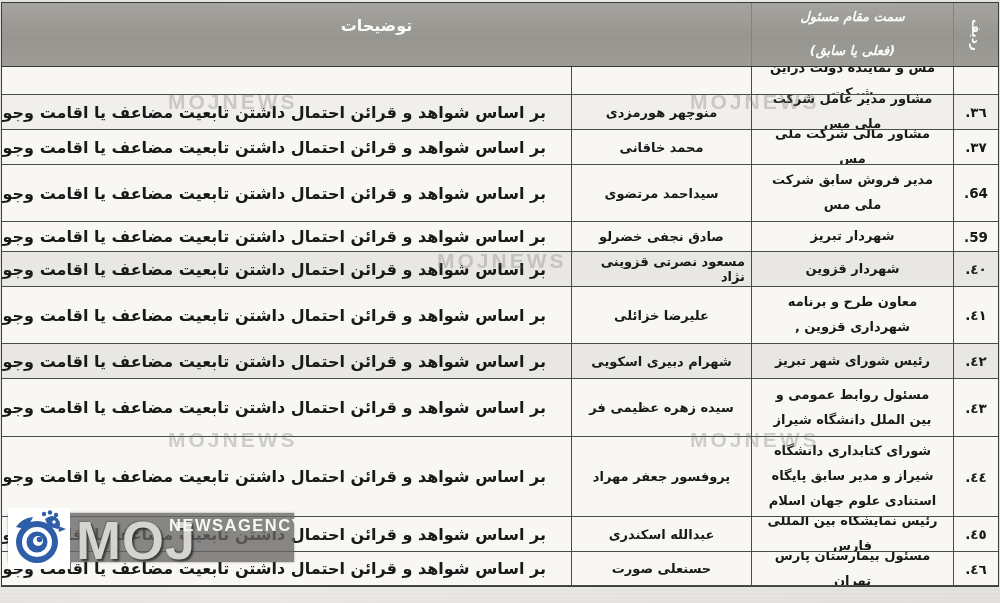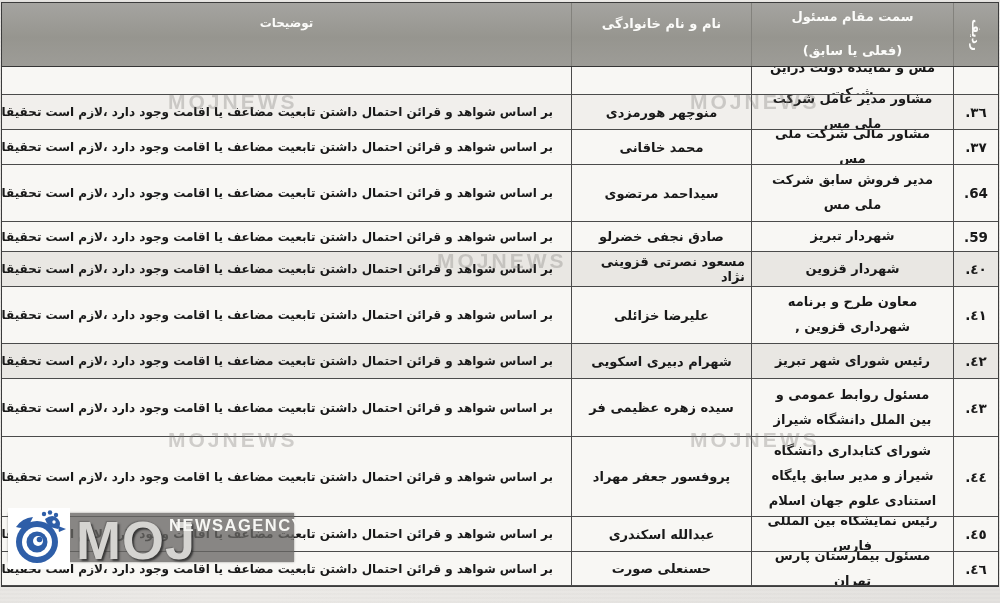--- a/index.html
+++ b/index.html
@@ -27,32 +27,32 @@
   .t-row.shade { background:#e9e7e3; }
   .t-row.shade-light { background:#f1efec; }
   .c {
     box-sizing:border-box; display:flex; align-items:center; justify-content:center;
     color:#191919; font-weight:bold; overflow:hidden;
   }
   .c-no   { width:45px;  font-size:13.5px; border-left:1px solid #4b4b4b; }
   .c-pos  { width:202px; font-size:13px; line-height:1.9; text-align:center;
             padding:3px 12px; border-left:1px solid #4b4b4b; }
   .c-name { width:180px; font-size:13px; border-left:1px solid #4b4b4b; padding:0 6px; }
-  .c-notes{ flex:1; justify-content:flex-start; padding:0 18px; font-size:12px;
+  .c-notes{ flex:1; justify-content:flex-start; padding:0 25px; font-size:16px;
             white-space:nowrap; }
   
   .t-header {
     height:64px;
     background:linear-gradient(180deg,#a5a4a0 0%, #96958f 55%, #9d9c97 100%);
     border-bottom:1px solid #353535;
   }
   .t-header .c { color:#fbfbf9; border-left-color:#83827d; }
   .t-header .c-notes, .t-header .c-name { align-items:flex-start; padding-top:13px; }
   .hdr-pos-wrap { display:flex; flex-direction:column; align-items:center; gap:9px;
-                  font-size:13px; }
+                  font-size:13px;font-style:italic; }
   .rotated { writing-mode:vertical-rl; font-size:12px; letter-spacing:1px; }
   
   .wm {
     position:absolute; z-index:4; pointer-events:none;
     font-family:"Liberation Sans", sans-serif; font-weight:bold;
     font-size:21px; letter-spacing:3px; color:rgba(121,119,115,0.32);
   }
   
   .logo-banner {
     position:absolute; left:8px; top:513px; width:286px; height:49px;
@@ -85,23 +85,20 @@
 
     <div class="t-row t-header">
       <div class="c c-no">
         <span class="rotated">ردیف</span>
       </div>
       <div class="c c-pos">
         <span class="hdr-pos-wrap">
           <span>سمت مقام مسئول</span>
           <span>(فعلی یا سابق)</span>
         </span>
-      </div>
-      <div class="c c-name">
-        <span>نام و نام خانوادگی</span>
       </div>
       <div class="c c-notes" style="justify-content:center;">
         <span>توضیحات</span>
       </div>
     </div>
 
     <div class="t-row" style="height:28px;">
       <div class="c c-no"></div>
       <div class="c c-pos">مس و نماینده دولت دراین شرکت</div>
       <div class="c c-name"></div>

